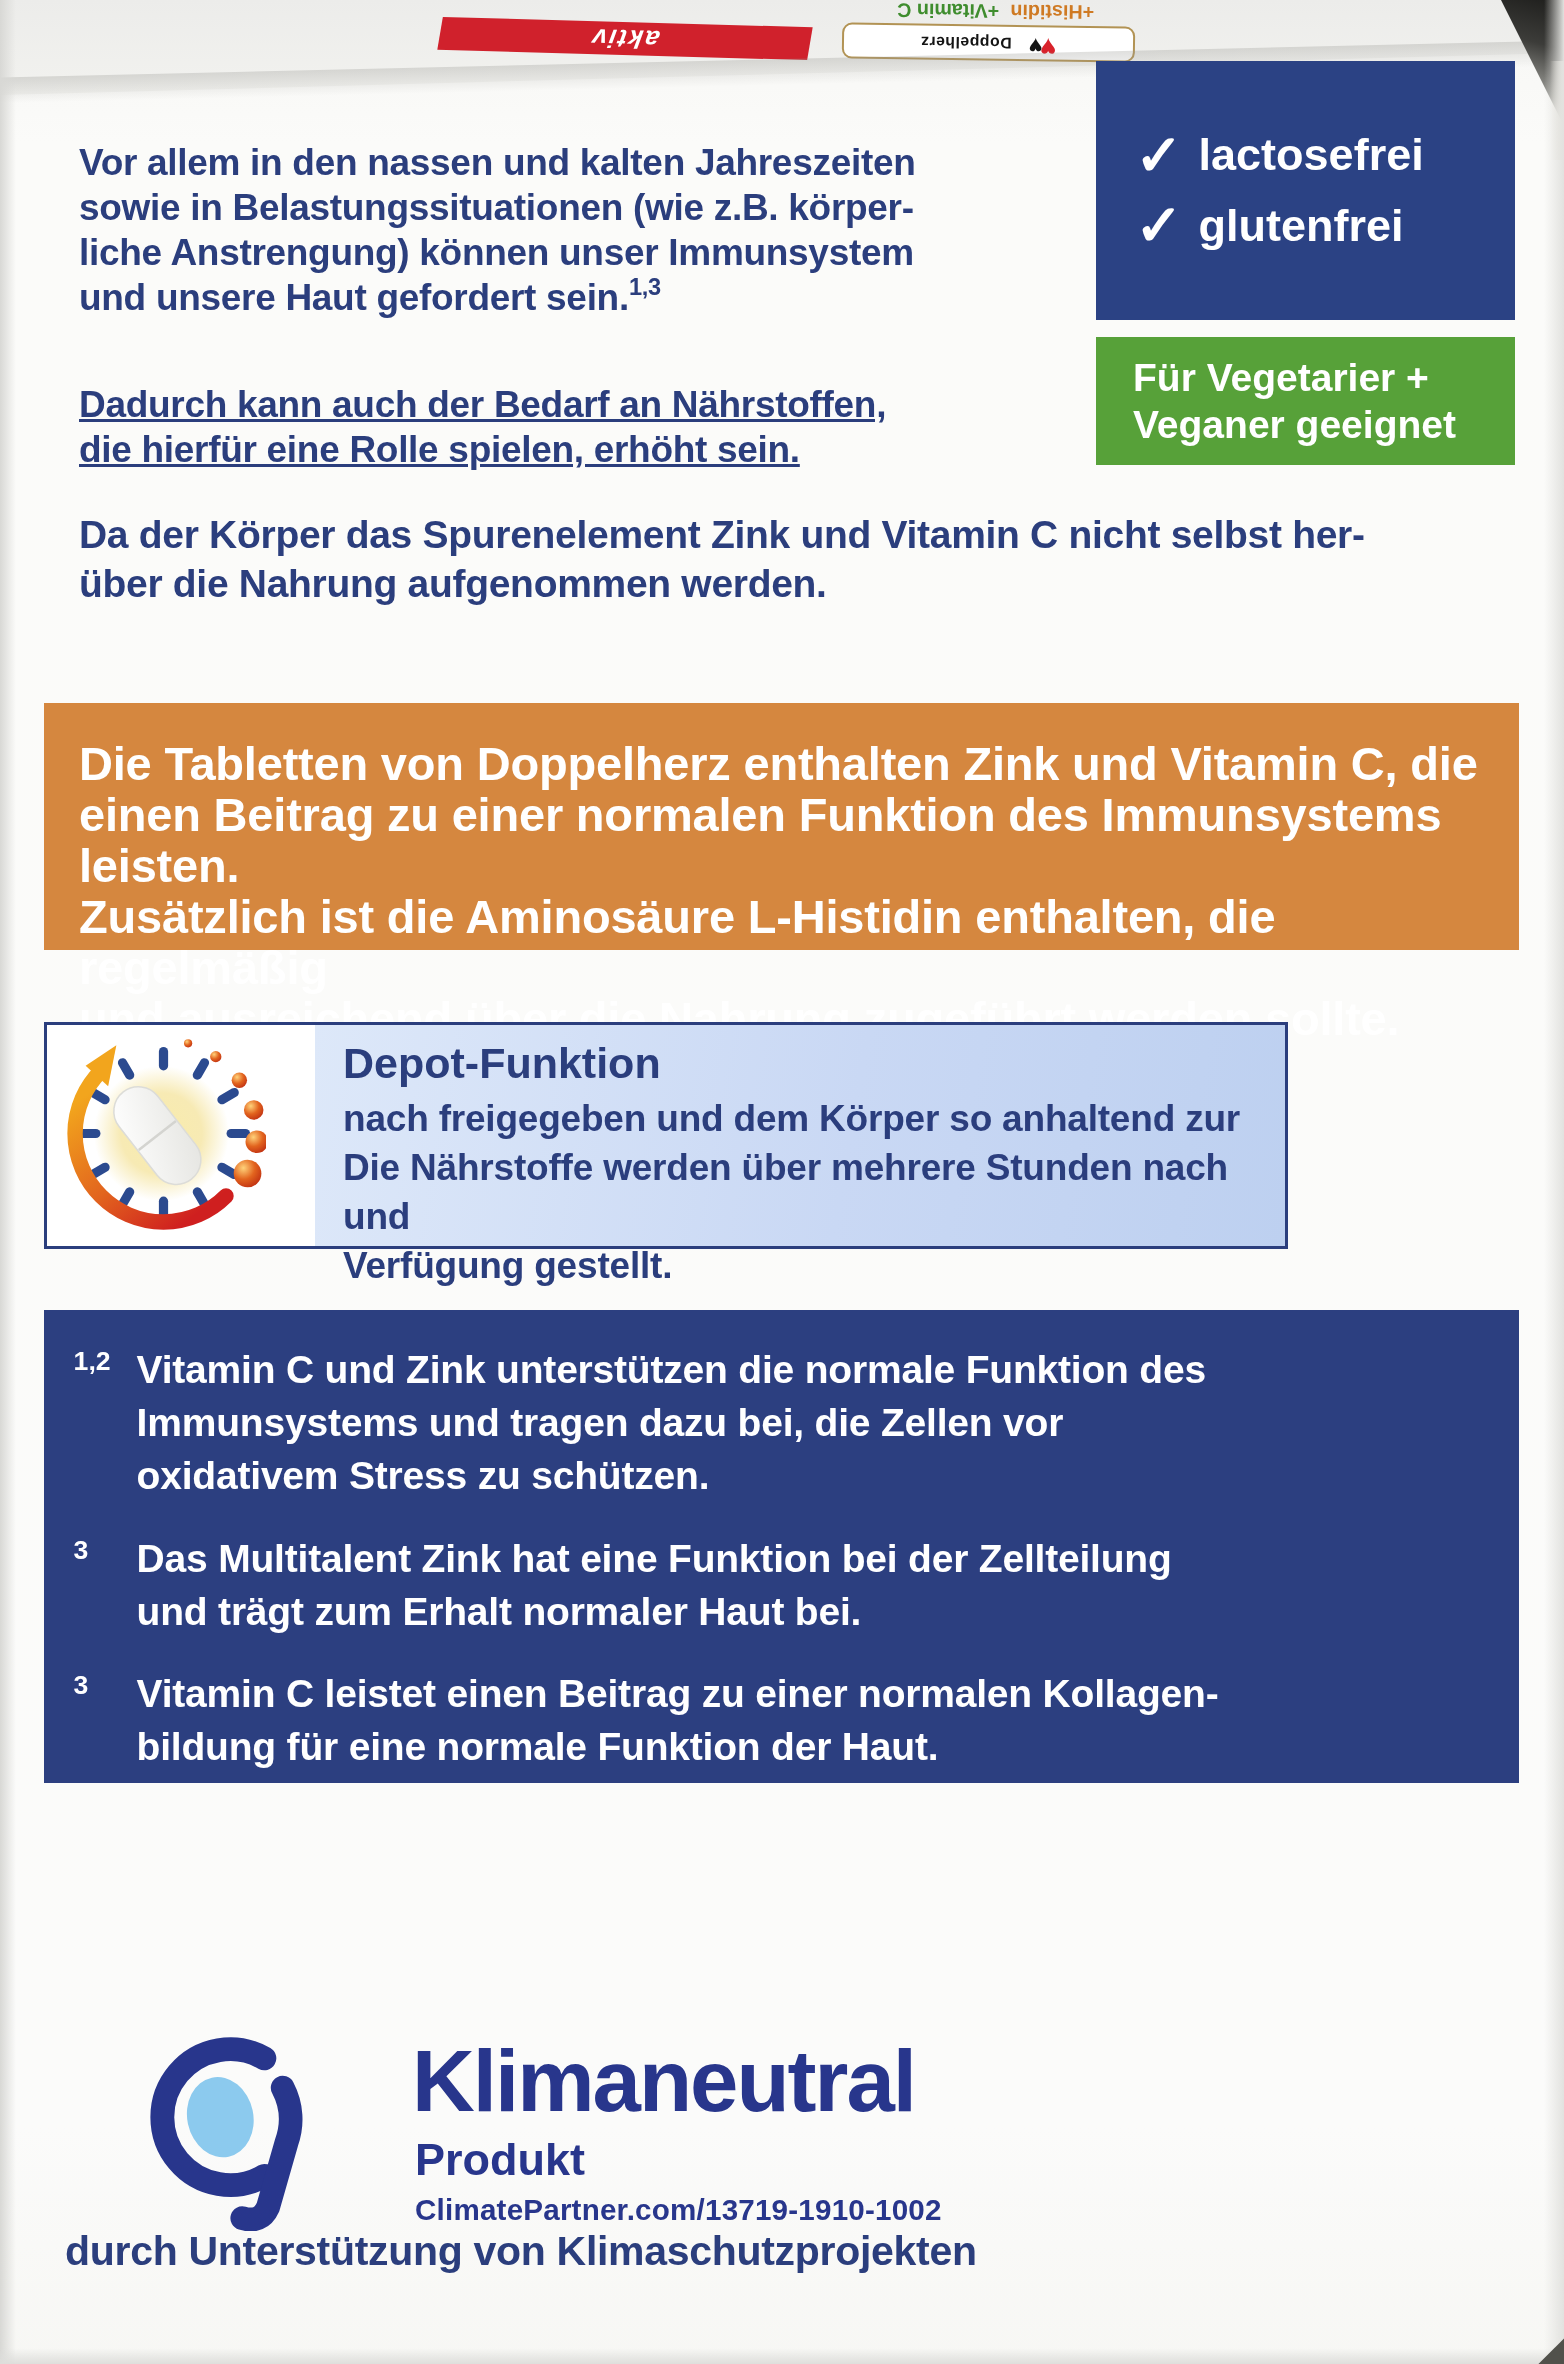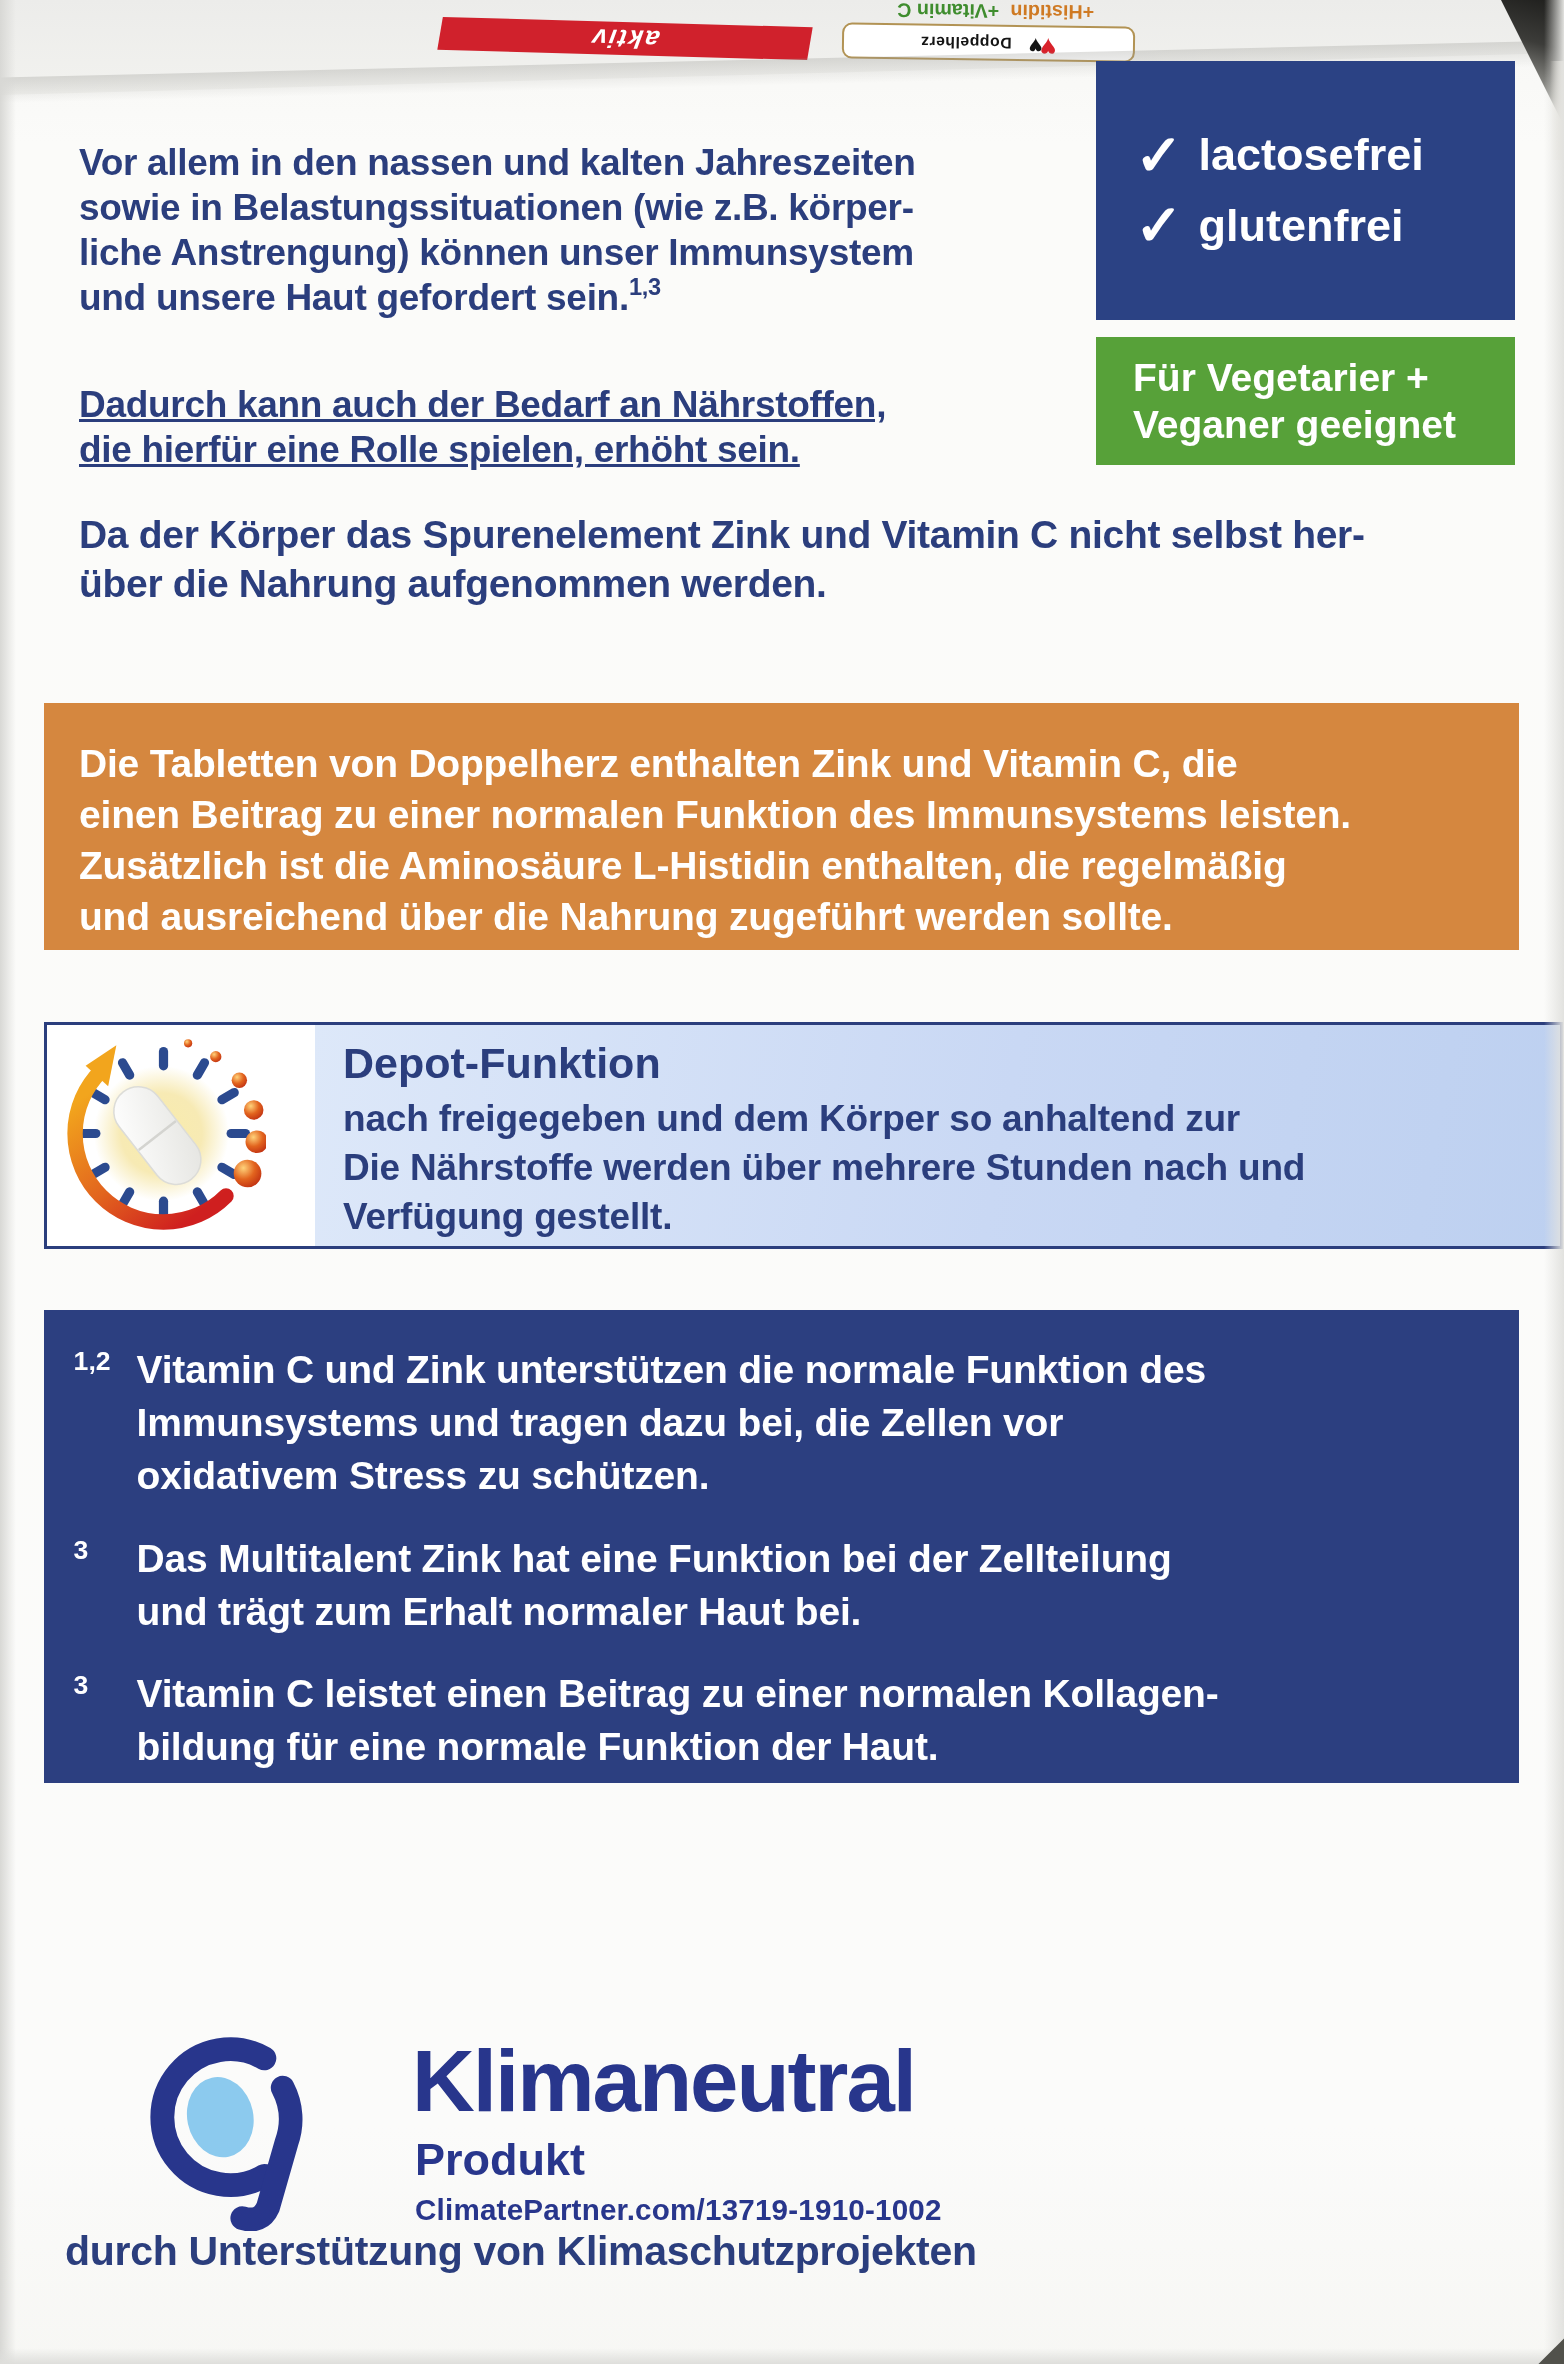--- a/index.html
+++ b/index.html
@@ -70,23 +70,23 @@
   .badge-veg div{font-size:39px;font-weight:700;line-height:47px;}
   
   .para{position:absolute;left:79px;color:var(--text-blue);font-weight:600;letter-spacing:-0.3px;}
   .p1{top:140px;font-size:37px;line-height:45px;}
   .p2{top:382px;font-size:37px;line-height:45px;text-decoration:underline;}
   .p3{top:510px;font-size:39px;line-height:49px;}
   .para sup{font-size:23.6px;font-weight:600;position:relative;top:-2px;vertical-align:super;line-height:0;}
   
   .orange-box{position:absolute;left:44px;top:703px;width:1475px;height:247px;
               background:var(--orange);box-sizing:border-box;padding:35px 35px 0 35px;
-              color:#fff;font-size:39px;line-height:51px;font-weight:600;letter-spacing:-0.2px;}
-  
-  .depot{position:absolute;left:44px;top:1022px;width:1519px;height:227px;background:#fff;
+              color:#fff;font-size:47px;line-height:51px;font-weight:600;letter-spacing:-0.2px;}
+  
+  .depot{position:absolute;left:44px;top:1022px;width:1244px;height:227px;background:#fff;
          border:3.9px solid var(--text-blue);box-sizing:border-box;}
   .depot-panel{position:absolute;left:268px;top:0;right:0;bottom:0;
                background:linear-gradient(100deg,#dde8f9 0%,#c9d8f4 55%,#bdd0f0 100%);}
   .depot-icon{position:absolute;left:13.8px;top:5.9px;}
   .depot-text{position:absolute;left:296px;top:13.8px;color:var(--text-blue);}
   .depot-title{font-size:43px;font-weight:700;line-height:49px;margin-bottom:5.9px;}
   .depot-body{font-size:37px;line-height:49px;font-weight:600;letter-spacing:-0.2px;}
   
   .claims{position:absolute;left:44px;top:1310px;width:1475px;height:473px;
           background:var(--claims-blue);box-sizing:border-box;padding:33px 23.6px 0 29.6px;color:#fff;}

